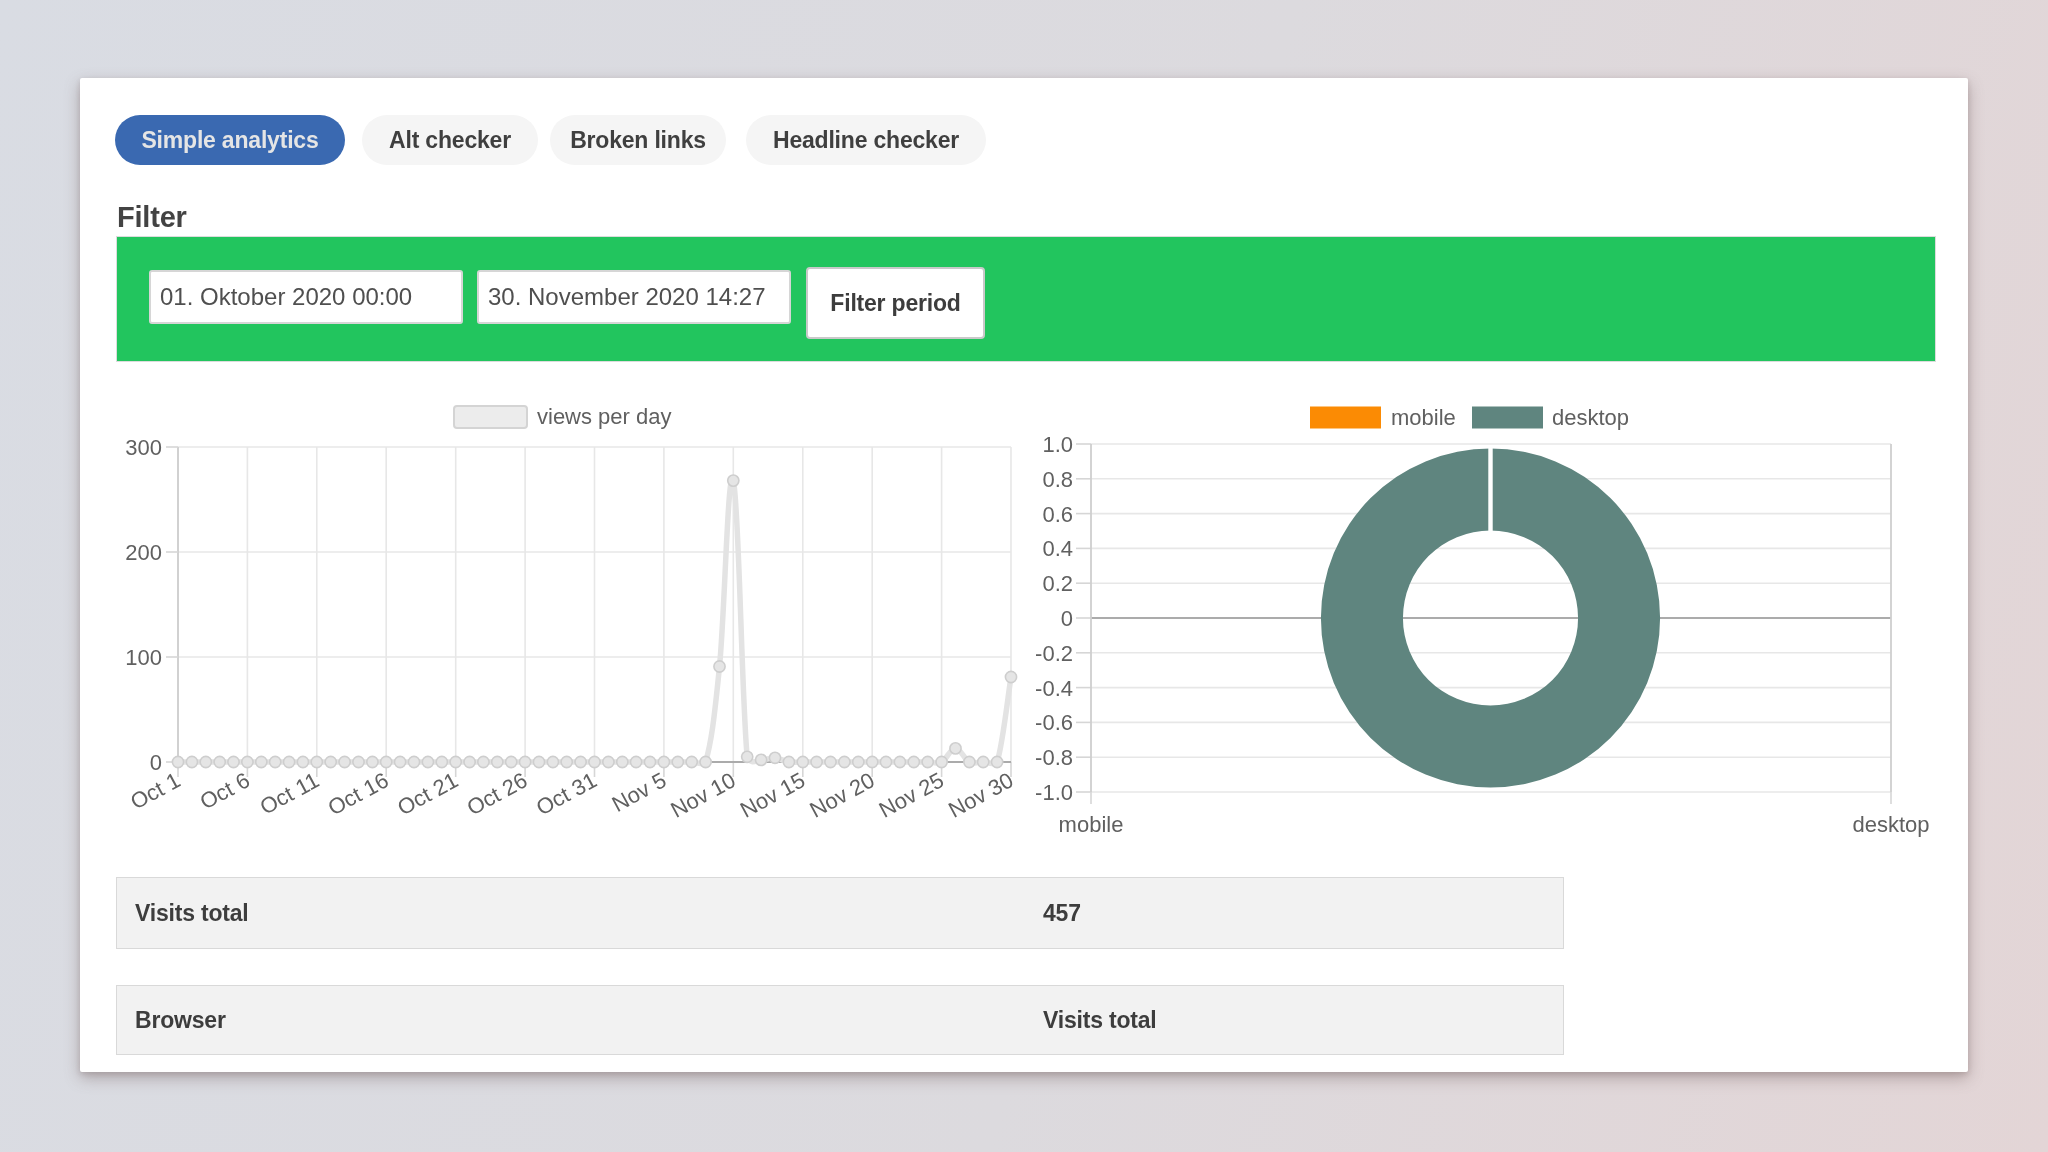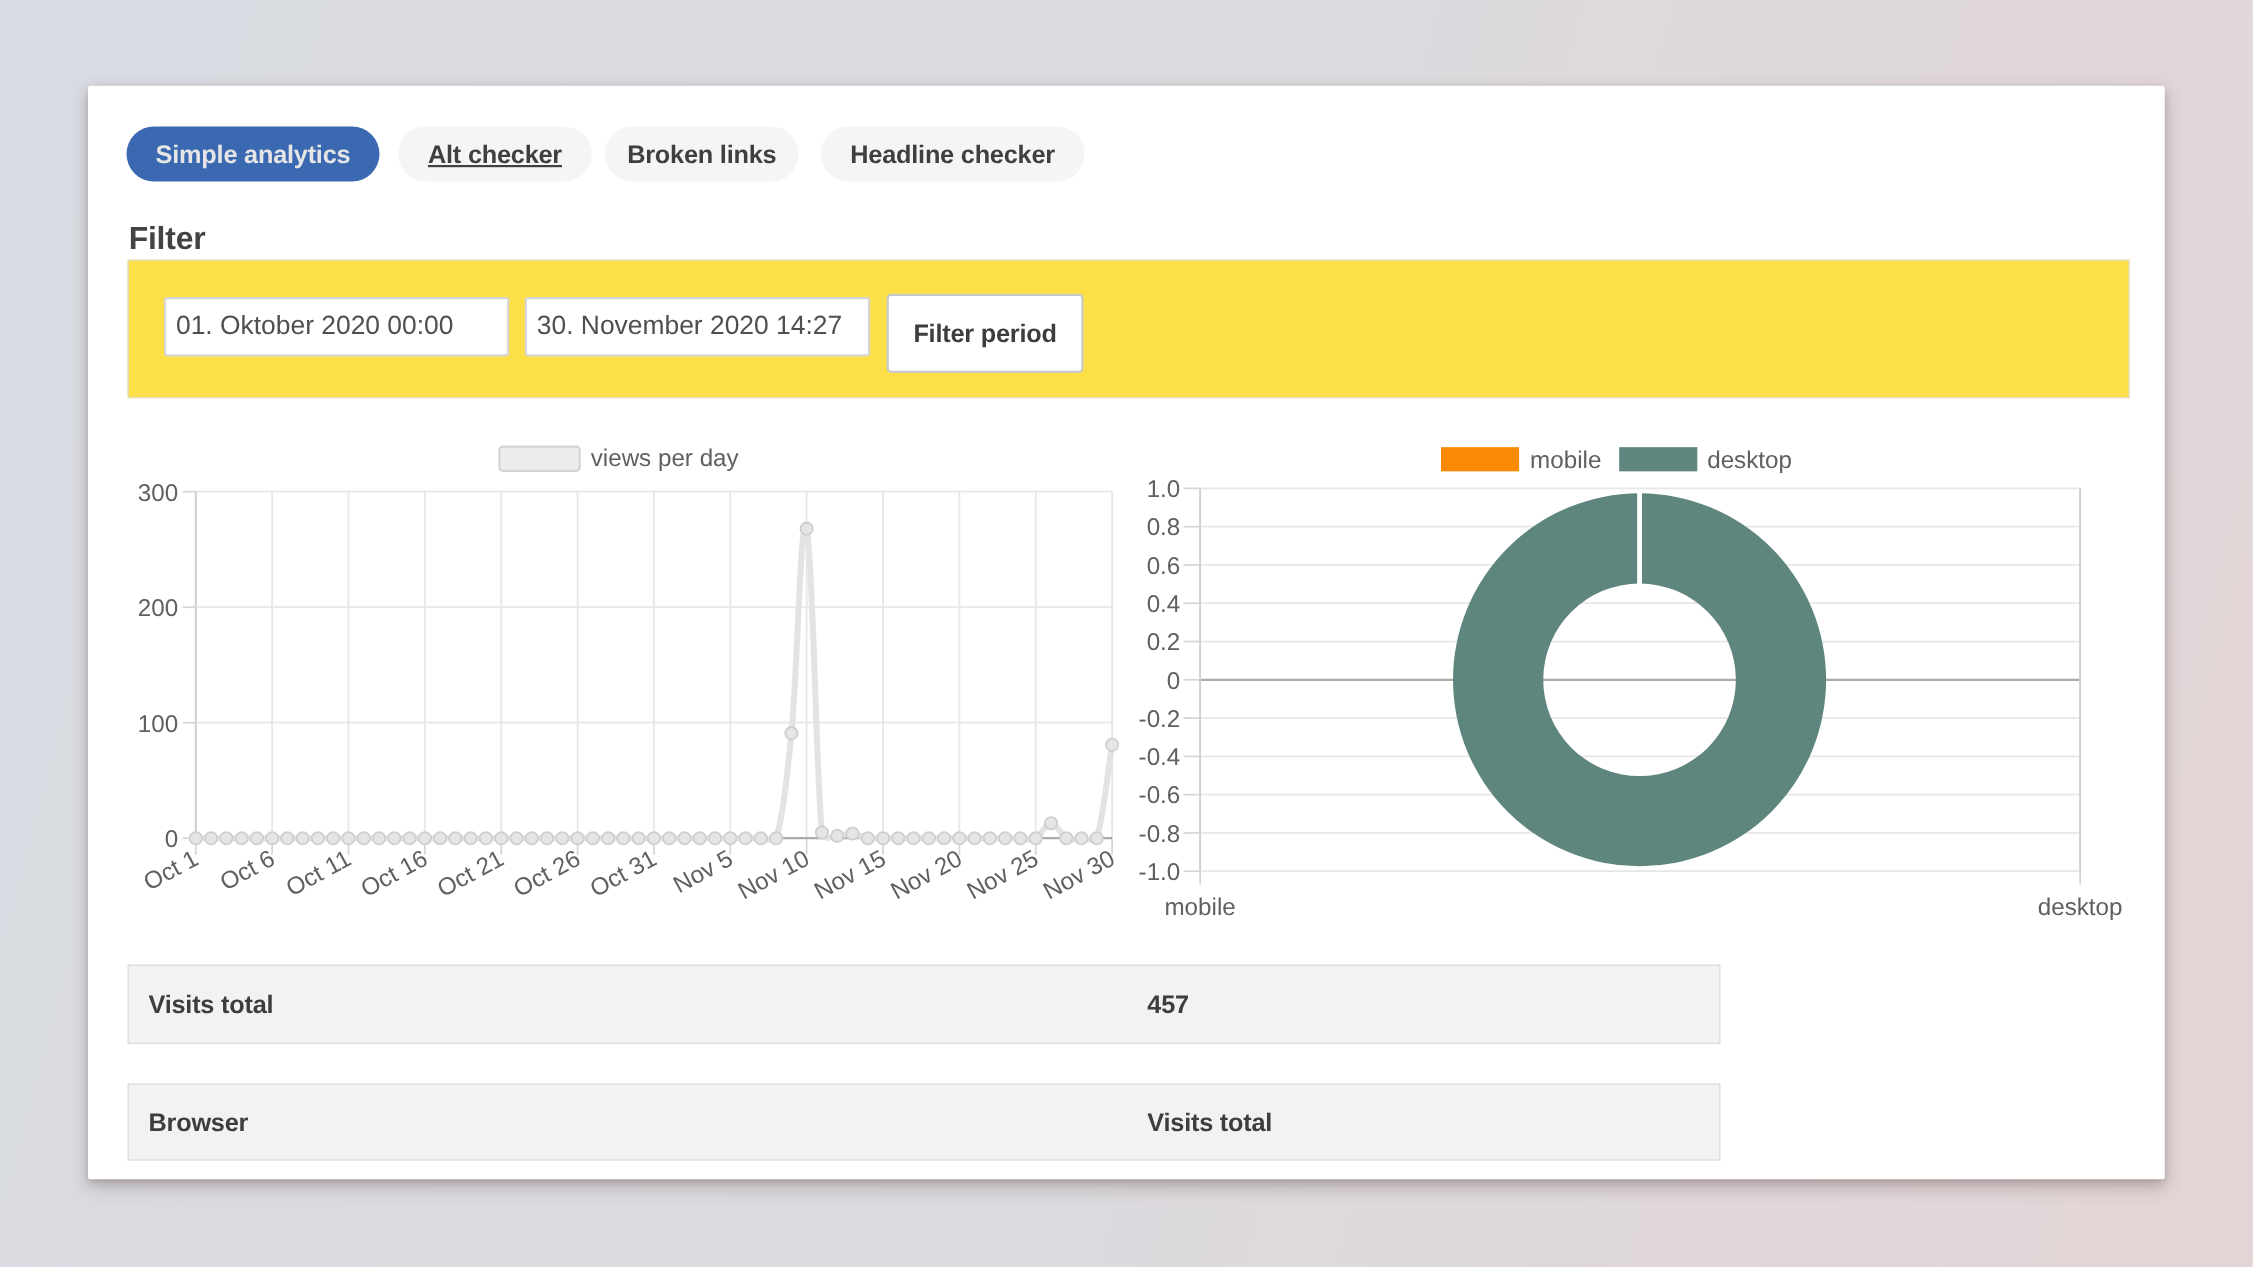--- a/index.html
+++ b/index.html
@@ -9,40 +9,40 @@
   .card { position: absolute; left: 80px; top: 78px; width: 1888px; height: 994px;
     background: #ffffff; border-radius: 2px;
     box-shadow: 0 6px 15px rgba(112, 90, 90, 0.42), 0 2px 5px rgba(112, 90, 90, 0.20); }
   .pill { position: absolute; top: 37px; height: 50px; border-radius: 25px;
     background: #f5f5f5; color: #3f3f3f; font-weight: bold; font-size: 23px;
     letter-spacing: -0.2px; display: flex; align-items: center; justify-content: center; }
   .pill.active { background: #3a69b1; color: #e5e5e5; }
   .flabel { position: absolute; left: 37px; top: 123px; font-size: 29px;
     font-weight: bold; color: #434343; letter-spacing: -0.2px; }
   .fpanel { position: absolute; left: 36px; top: 158px; width: 1820px; height: 126px;
-    background: #fde047; border: 1px solid #dcdcdc; }
+    background: #22c55e; border: 1px solid #dcdcdc; }
   .dinput { position: absolute; top: 33px; width: 314px; height: 54px; background: #ffffff;
     border: 2px solid #d6d6d6; border-radius: 3px; font-size: 24px; color: #4f4f4f;
     display: flex; align-items: center; padding-left: 9px; }
   .fbtn { position: absolute; left: 689px; top: 30px; width: 179px; height: 72px;
     background: #ffffff; border: 2px solid #c9c9c9; border-radius: 4px; font-size: 23px;
     font-weight: bold; color: #3d3d3d; display: flex; align-items: center;
     justify-content: center; letter-spacing: -0.2px; }
   .row { position: absolute; left: 36px; width: 1448px; background: #f2f2f2;
     border: 1px solid #d9d9d9; display: flex; align-items: center;
     font-weight: bold; font-size: 23px; color: #3d3d3d; letter-spacing: -0.2px; }
   .row .c1 { padding-left: 18px; width: 908px; box-sizing: content-box; }
   .ax { font-size: 22px; fill: #606060; }
   svg text { font-family: "Liberation Sans", sans-serif; }
 </style>
 </head>
 <body>
 <div class="card">
   <div class="pill active" style="left:35px; width:230px;">Simple analytics</div>
-  <div class="pill" style="left:282px; width:176px;text-decoration:underline;">Alt checker</div>
+  <div class="pill" style="left:282px; width:176px;">Alt checker</div>
   <div class="pill" style="left:470px; width:176px;">Broken links</div>
   <div class="pill" style="left:666px; width:240px;">Headline checker</div>
   <div class="flabel">Filter</div>
   <div class="fpanel">
     <div class="dinput" style="left:32px;">01. Oktober 2020 00:00</div>
     <div class="dinput" style="left:360px;">30. November 2020 14:27</div>
     <div class="fbtn">Filter period</div>
   </div>
   <svg width="1888" height="994" viewBox="80 78 1888 994" style="position:absolute; left:0; top:0;">
 <line x1="178.0" y1="657.0" x2="1011.0" y2="657.0" stroke="#e7e7e7" stroke-width="1.6"></line>

